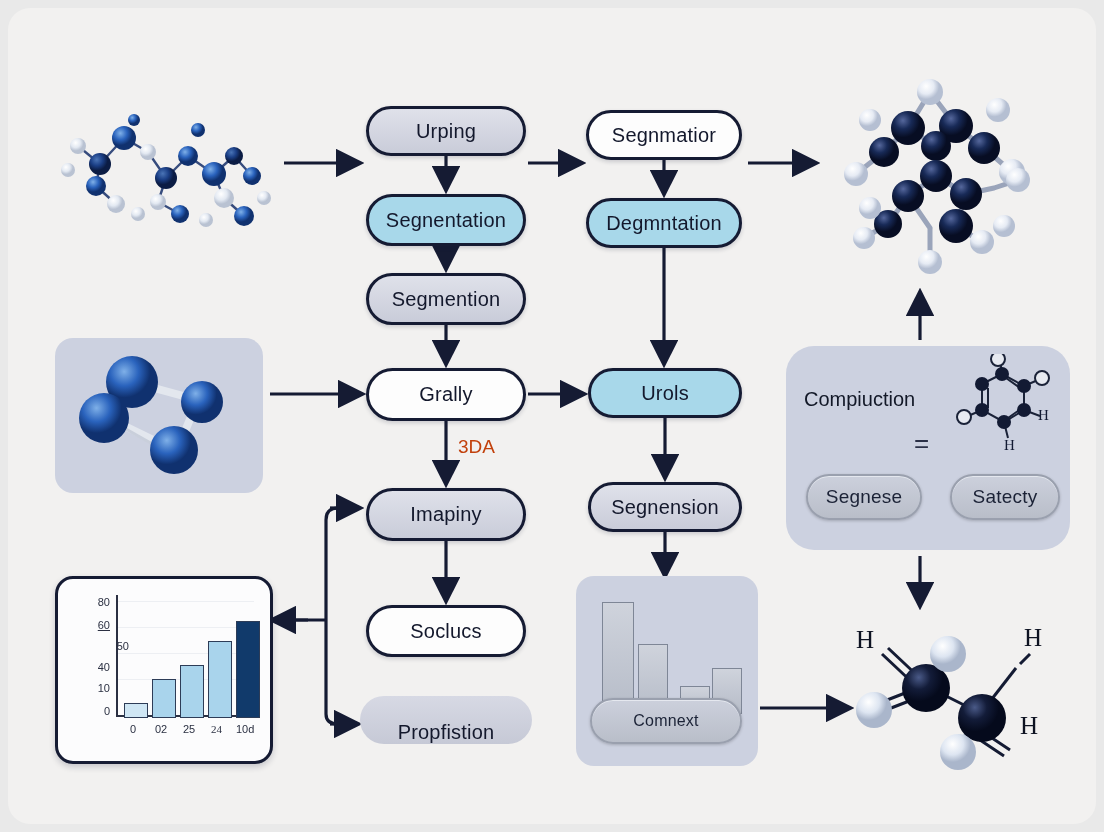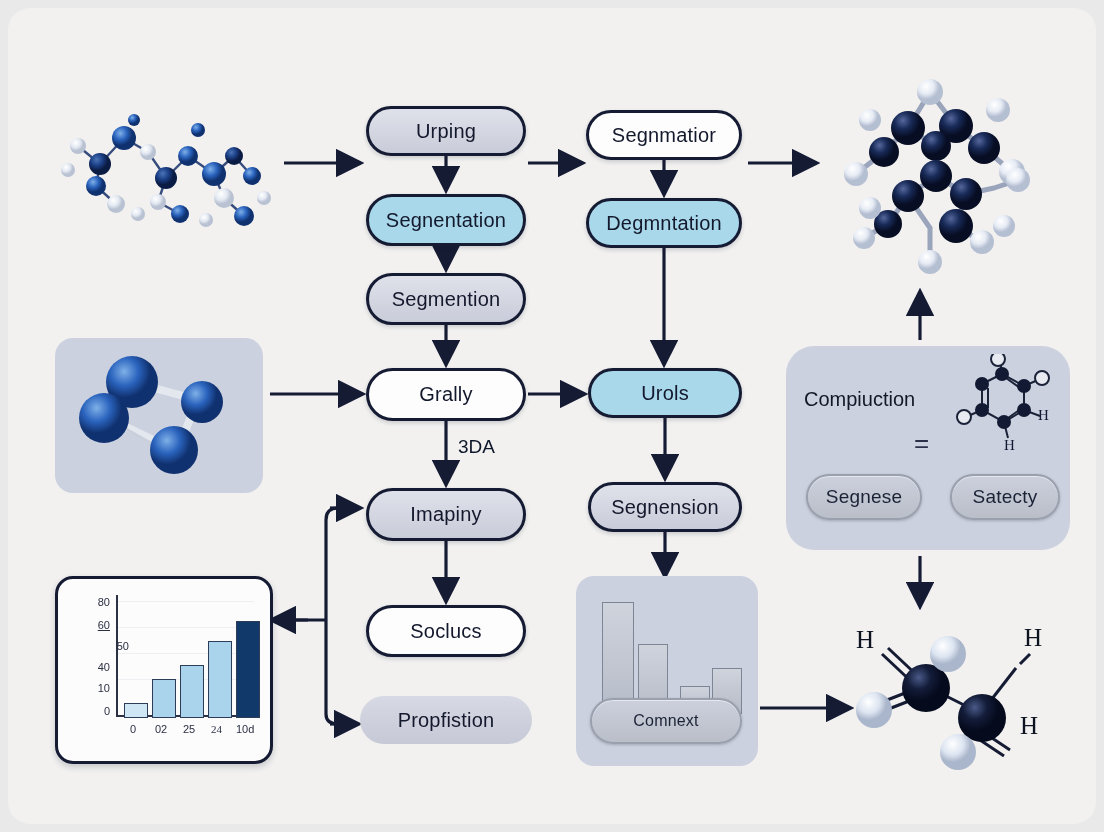--- a/index.html
+++ b/index.html
@@ -45,21 +45,21 @@
   }
   .panel-soft{background:#ccd1e0;}
   .card-white{
     position:absolute;
     background:#fcfcfd;
     border:3px solid #151b33;
     border-radius:18px;
     box-shadow:0 3px 6px rgba(20,25,50,.2);
   }
   .edge-label{
-    position:absolute;font-size:19px;color:#0f172a;font-weight:400;
+    position:absolute;font-size:19px;color:#c2410c;font-weight:400;
   }
   
   .axis-lbl{position:absolute;font-size:11px;color:#2b3042;}
   .tick-lbl{position:absolute;font-size:11px;color:#2b3042;text-align:right;width:18px;}
   .bar{position:absolute;border:1px solid #2d3c57;}
   .mini-bar{position:absolute;background:linear-gradient(180deg,#cfd3dc,#b6bcc8);border:1px solid #7e8696;}
   .hlabel{position:absolute;font-size:25px;color:#0e1322;font-family:"Liberation Serif",serif;}
 </style>
 </head>
 <body>
@@ -357,21 +357,21 @@
     </div>
 
   <div class="node n-gray" style="left:358px;top:480px;width:160px;height:53px;">
     <span>Imapiny</span>
     </div>
 
   <div class="node n-white" style="left:358px;top:597px;width:160px;height:52px;">
     <span>Soclucs</span>
     </div>
 
-  <div class="node n-plain" style="left:352px;top:688px;width:172px;height:48px;">
+  <div class="node n-plain" style="left:352px;top:688px;width:172px;height:48px;align-items:flex-end;">
     <span>Propfistion</span>
     </div>
 
   <div class="node n-white" style="left:578px;top:102px;width:156px;height:50px;">
     <span>Segnmatior</span>
     </div>
 
   <div class="node n-blue" style="left:578px;top:190px;width:156px;height:50px;">
     <span>Degmntation</span>
     </div>

